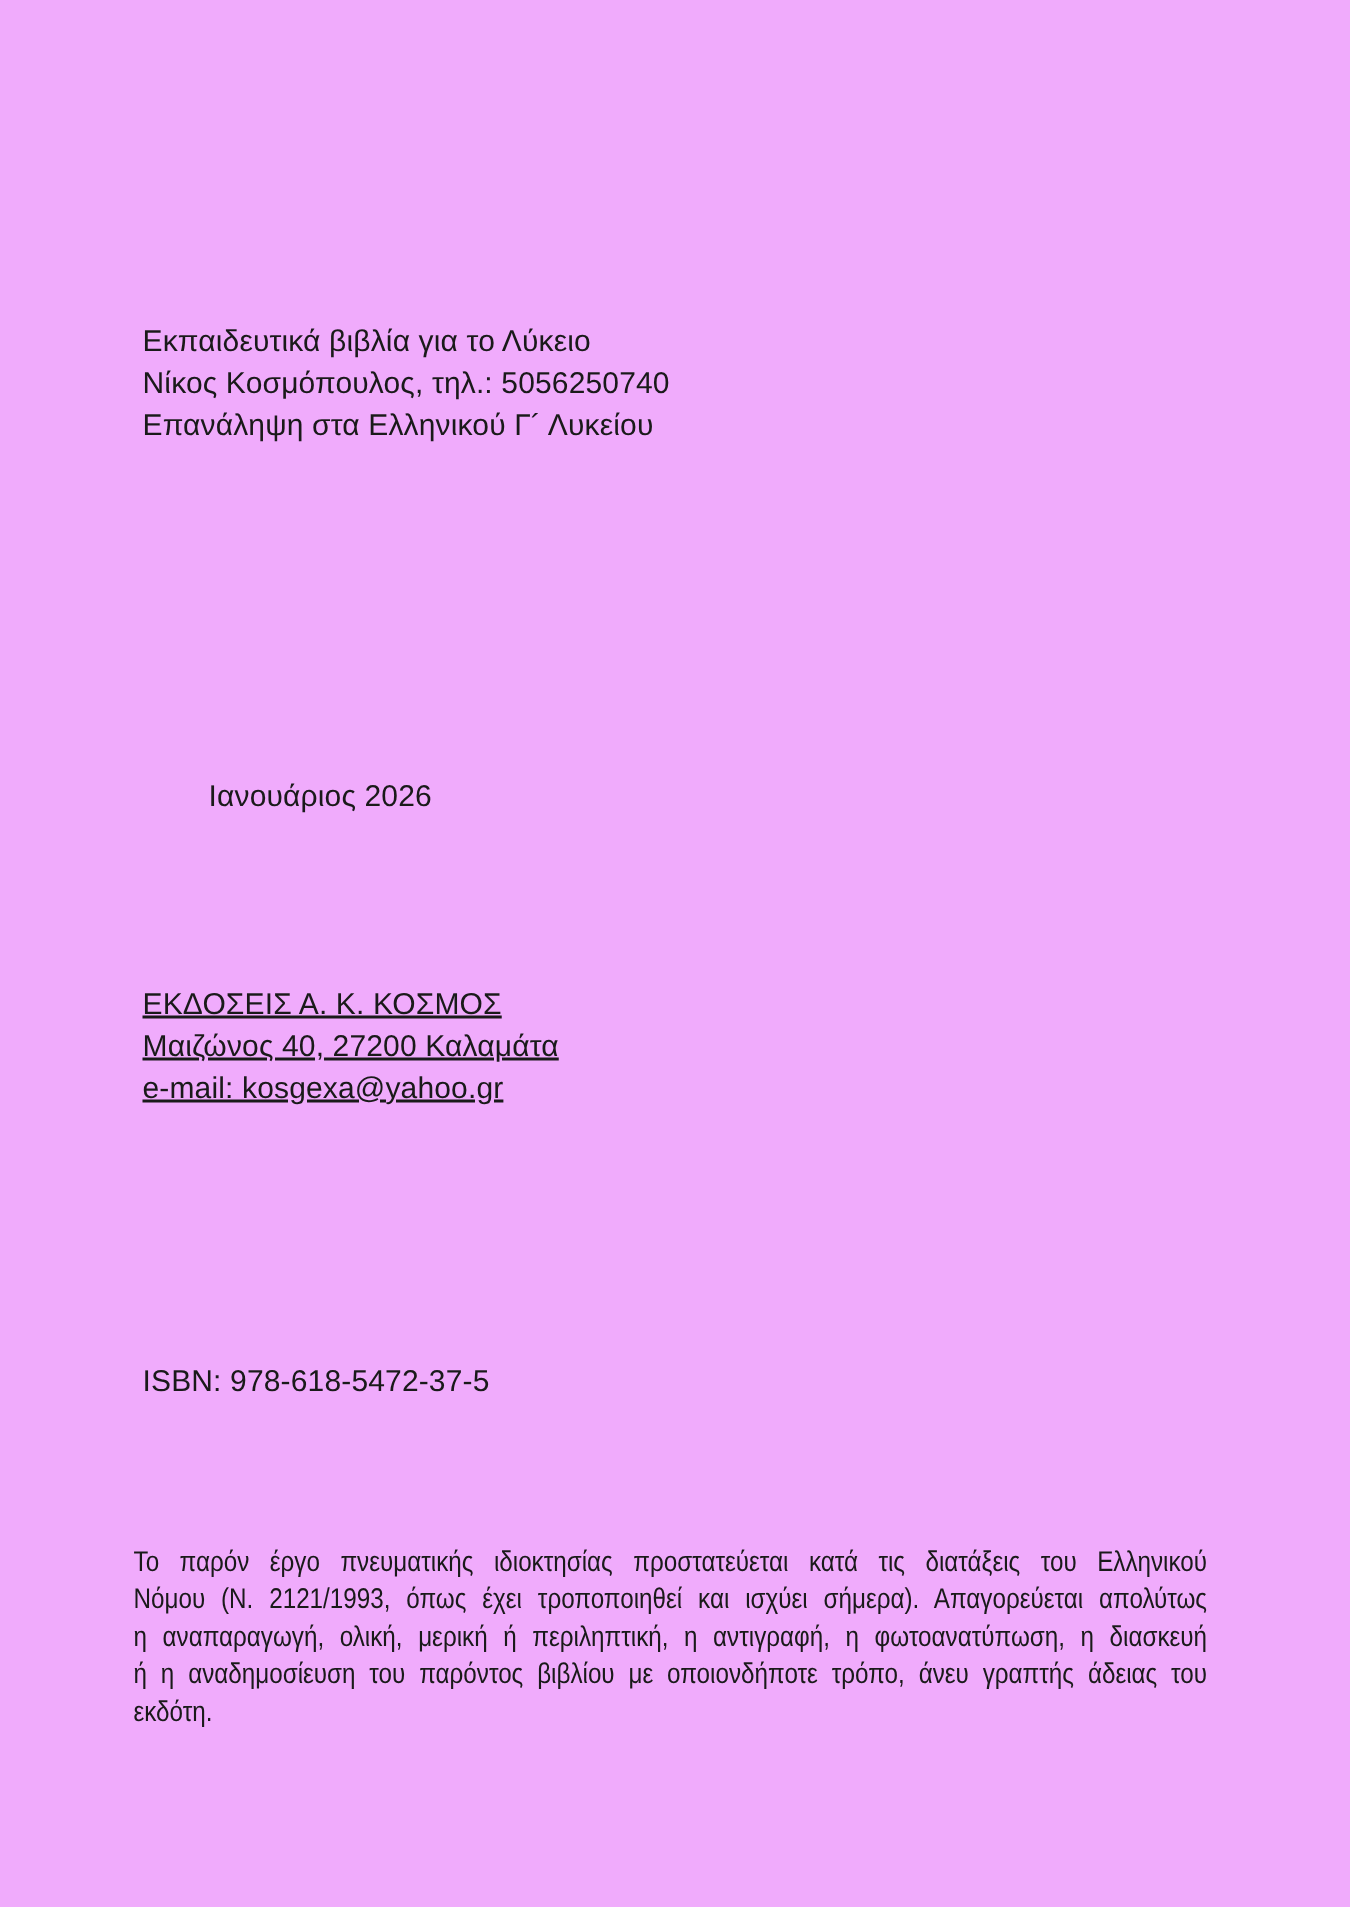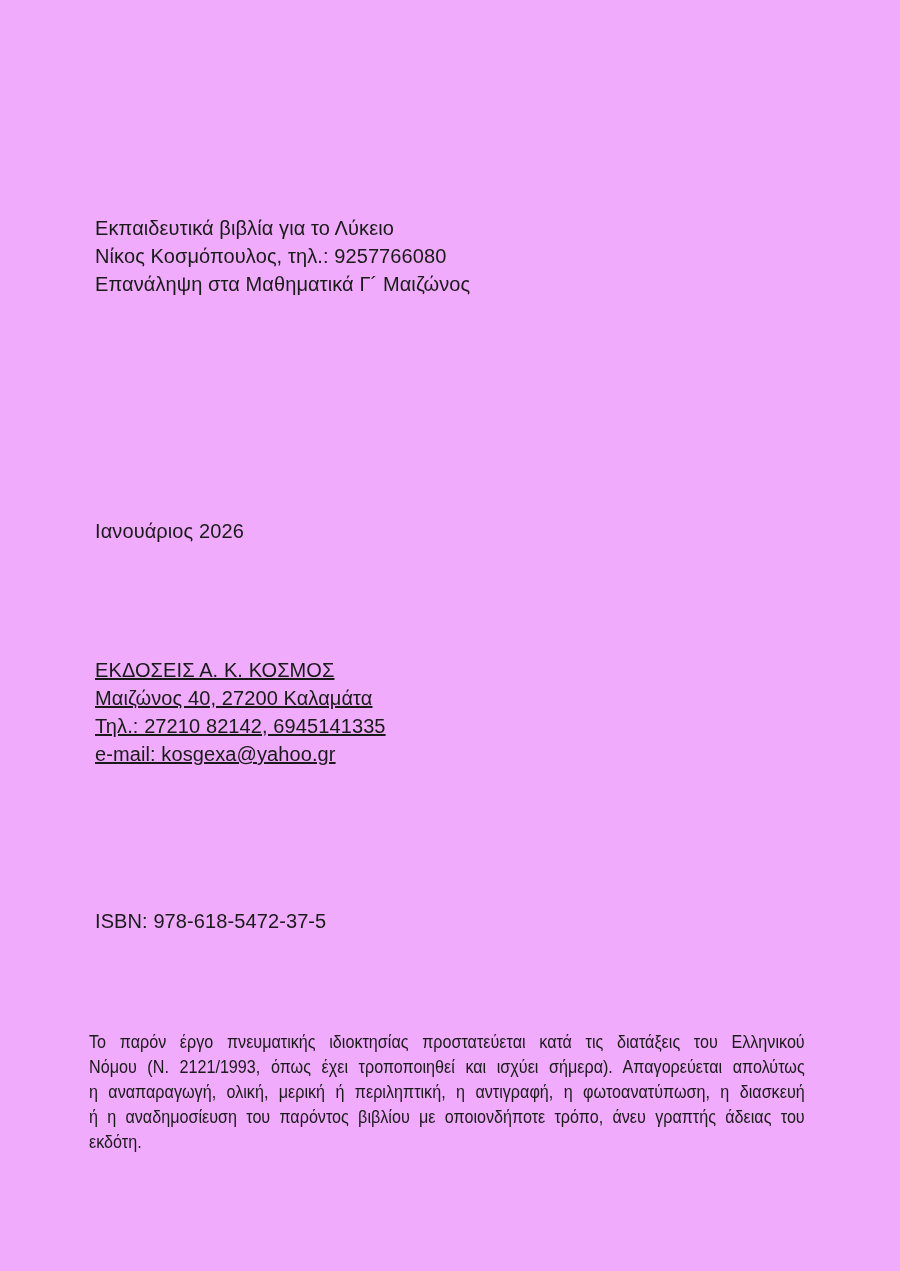--- a/index.html
+++ b/index.html
@@ -18,21 +18,21 @@
   }
   .block {
     position: absolute;
     left: 95px;
     font-size: 20px;
     line-height: 28px;
     letter-spacing: 0.1px;
     white-space: nowrap;
   }
   .pos-header    { top: 214px; }
-  .pos-edition   { top: 517px; }
+  .pos-edition   { top: 517px; margin-left: 44px; }
   .pos-publisher { top: 656px; text-decoration: underline; }
   .pos-isbn      { top: 881px; margin-top: 26px; }
   .legal {
     position: absolute;
     left: 89px;
     top: 1029px;
     width: 842px;               
     transform: scaleX(0.85);    
     transform-origin: left top;
     font-size: 19px;
@@ -46,32 +46,31 @@
     text-align-last: left;
   }
 </style>
 </head>
 <body>
 
 <div class="page">
 
   <section class="block pos-header">
     <div>Εκπαιδευτικά βιβλία για το Λύκειο</div>
-    <div>Νίκος Κοσμόπουλος, τηλ.: 9257766080</div>
-    <div>Επανάληψη στα Μαθηματικά Γ´ Μαιζώνος</div>
+    <div>Νίκος Κοσμόπουλος, τηλ.: 5056250740</div>
+    <div>Επανάληψη στα Ελληνικού Γ´ Λυκείου</div>
   </section>
 
   <section class="block pos-edition">
     <div>Ιανουάριος 2026</div>
   </section>
 
   <section class="block pos-publisher">
     <div>ΕΚΔΟΣΕΙΣ Α. Κ. ΚΟΣΜΟΣ</div>
     <div>Μαιζώνος 40, 27200 Καλαμάτα</div>
-    <div>Τηλ.: 27210 82142, 6945141335</div>
     <div>e-mail: kosgexa@yahoo.gr</div>
   </section>
 
   <section class="block pos-isbn">
     <div>ISBN: 978-618-5472-37-5</div>
   </section>
 
   <section class="legal">
     <div class="jline">Το παρόν έργο πνευματικής ιδιοκτησίας προστατεύεται κατά τις διατάξεις του Ελληνικού</div>
     <div class="jline">Νόμου (Ν. 2121/1993, όπως έχει τροποποιηθεί και ισχύει σήμερα). Απαγορεύεται απολύτως</div>

